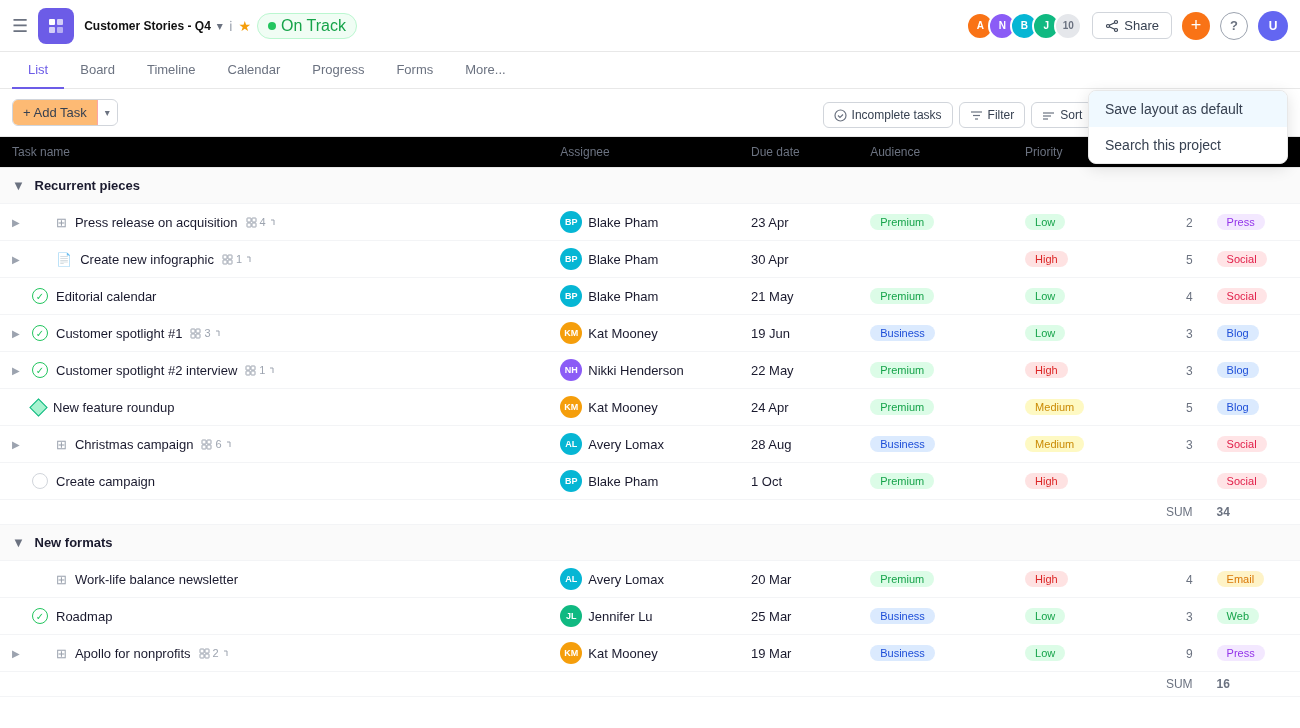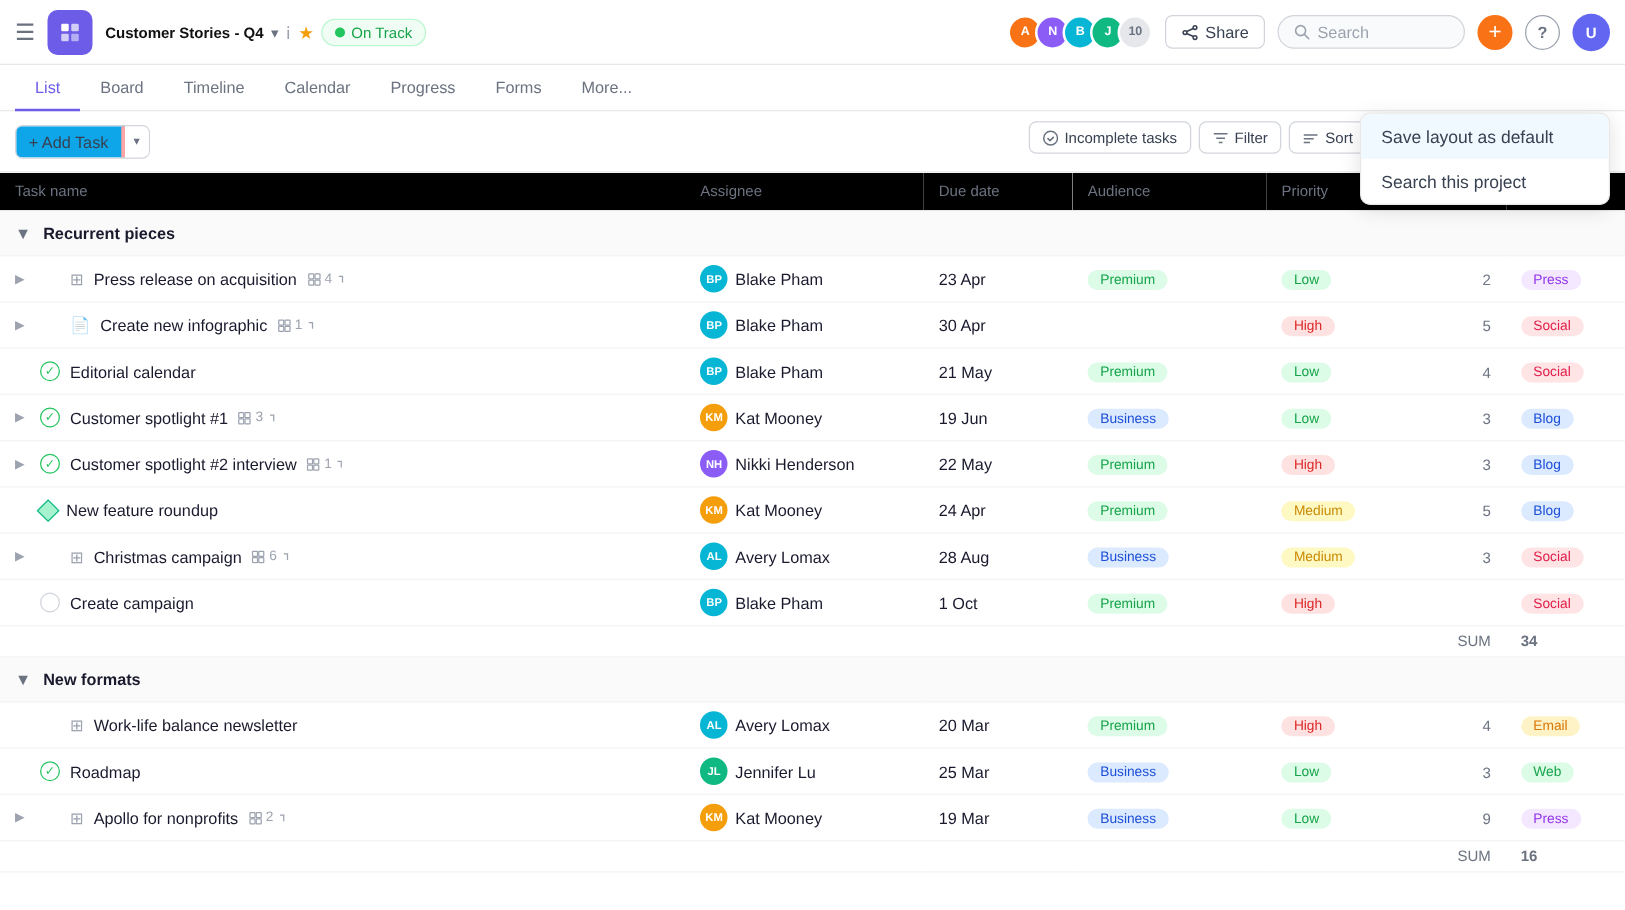--- a/index.html
+++ b/index.html
@@ -16,21 +16,21 @@
       display: flex; align-items: center; justify-content: center; color: white; font-size: 16px;
     }
     .project-title-area { display: flex; align-items: center; gap: 6px; flex: 1; }
     .project-name { font-size: 12px; font-weight: 600; color: #111; }
     .chevron-icon { color: #6b7280; font-size: 12px; cursor: pointer; }
     .info-icon { color: #9ca3af; font-size: 14px; cursor: pointer; }
     .star-icon { color: #f59e0b; font-size: 14px; }
     .status-badge {
       display: flex; align-items: center; gap: 5px; padding: 3px 10px;
       border-radius: 20px; background: #f0fdf4; border: 1px solid #bbf7d0;
-      font-size: 12px; font-weight: 500; color: #16a34a;
+      font-size: 16px; font-weight: 500; color: #16a34a;
     }
     .status-dot { width: 8px; height: 8px; border-radius: 50%; background: #22c55e; }
     .header-right { display: flex; align-items: center; gap: 10px; }
     .avatar-group { display: flex; align-items: center; }
     .avatar {
       width: 28px; height: 28px; border-radius: 50%; border: 2px solid #fff;
       margin-left: -6px; display: flex; align-items: center; justify-content: center;
       font-size: 10px; font-weight: 600; color: white;
     }
     .avatar:first-child { margin-left: 0; }
@@ -80,26 +80,26 @@
     .toolbar {
       display: flex; align-items: center; padding: 8px 12px;
       border-bottom: 1px solid #e8e8e8; gap: 8px;
     }
     .add-task-btn {
       display: flex; align-items: center; gap: 0; border: 1px solid #d1d5db;
       border-radius: 6px; overflow: hidden; cursor: pointer;
     }
     .add-task-main {
       display: flex; align-items: center; gap: 5px; padding: 5px 10px;
-      background: #0ea5e9; font-size: 13px; color: #374151; border-right: 3px solid #fca5a5;
+      background: #fdba74; font-size: 13px; color: #374151; border-right: 1px solid #fca5a5;
     }
     .add-task-chevron {
       padding: 5px 7px; background: white; color: #6b7280; font-size: 10px;
     }
-    .toolbar-right { margin-left: auto; display: flex; align-items: flex-start; gap: 6px; }
+    .toolbar-right { margin-left: auto; display: flex; align-items: flex-end; gap: 6px; }
     .toolbar-btn {
       display: flex; align-items: center; gap: 5px; padding: 5px 10px;
       border: 1px solid #d1d5db; border-radius: 6px; cursor: pointer;
       font-size: 12px; color: #374151; background: white;
     }
     .toolbar-btn.rules-active { border-color: #6c5ce7; color: #6c5ce7; }
     .three-dots-btn {
       padding: 5px 8px; border: 1px solid #6c5ce7; border-radius: 6px;
       cursor: pointer; color: #6c5ce7; font-size: 16px; background: white;
       display: flex; align-items: center;
@@ -217,27 +217,20 @@
     <button class="share-btn">
       <svg width="14" height="14" viewBox="0 0 14 14" fill="none">
         <circle cx="11" cy="3" r="1.5" stroke="#374151" stroke-width="1.2"></circle>
         <circle cx="3" cy="7" r="1.5" stroke="#374151" stroke-width="1.2"></circle>
         <circle cx="11" cy="11" r="1.5" stroke="#374151" stroke-width="1.2"></circle>
         <line x1="4.3" y1="6.2" x2="9.7" y2="3.8" stroke="#374151" stroke-width="1.2"></line>
         <line x1="4.3" y1="7.8" x2="9.7" y2="10.2" stroke="#374151" stroke-width="1.2"></line>
       </svg>
       <span>Share</span>
     </button>
-    <div class="search-box">
-      <svg width="13" height="13" viewBox="0 0 13 13" fill="none">
-        <circle cx="5.5" cy="5.5" r="4" stroke="#9ca3af" stroke-width="1.3"></circle>
-        <line x1="8.5" y1="8.5" x2="12" y2="12" stroke="#9ca3af" stroke-width="1.3" stroke-linecap="round"></line>
-      </svg>
-      <span>Search</span>
-    </div>
     <div class="plus-btn">+</div>
     <div class="help-btn">?</div>
     <div class="user-avatar">U</div>
   </div>
 </div>
 
 <div class="nav-tabs">
   <div class="nav-tab active">List</div>
   <div class="nav-tab">Board</div>
   <div class="nav-tab">Timeline</div>

